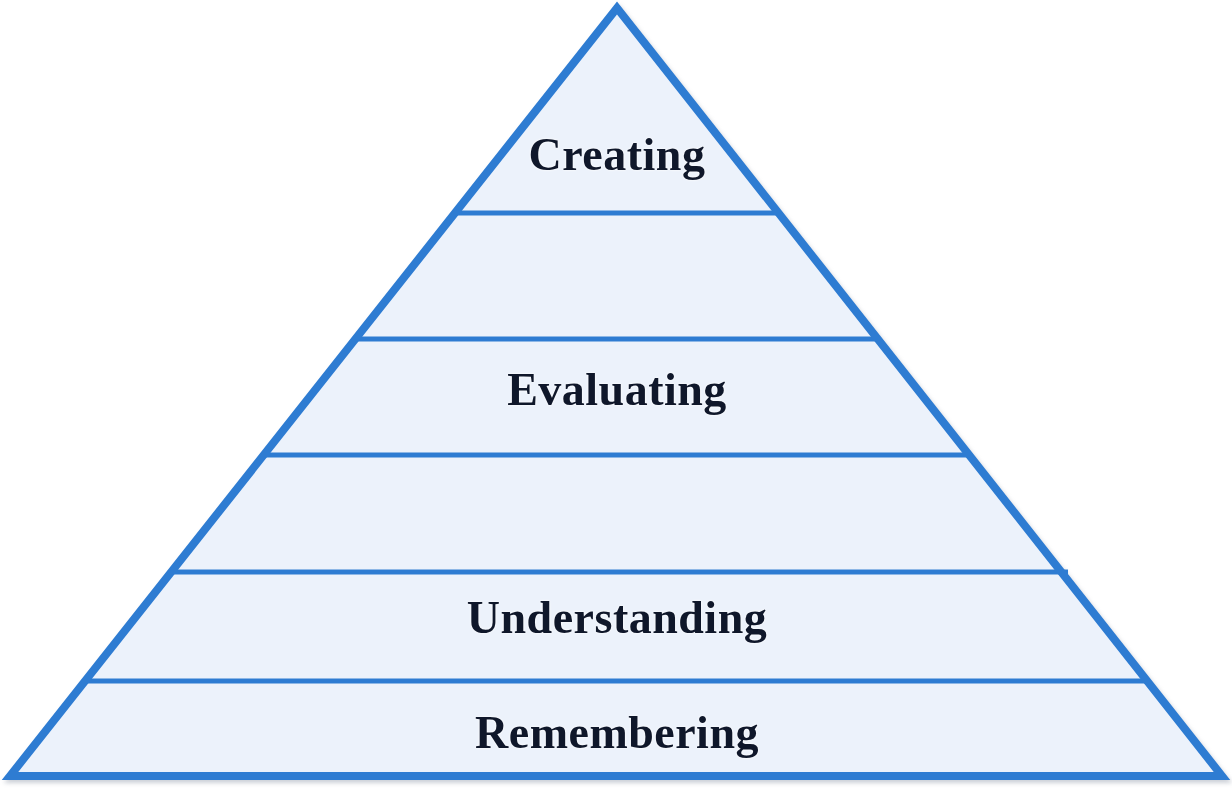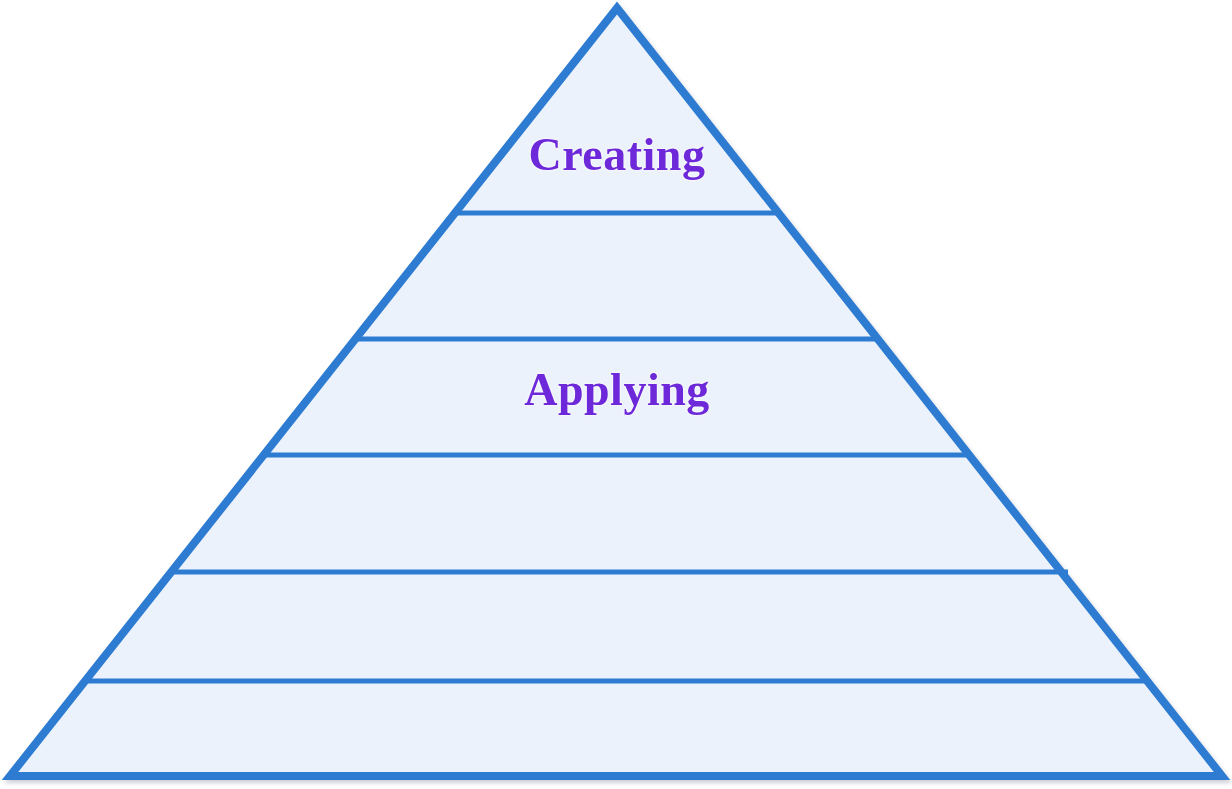--- a/index.html
+++ b/index.html
@@ -37,21 +37,21 @@
   }
   .level-label {
     position: absolute;
     left: 617px;
     transform: translateX(-50%);
     height: 68px;
     line-height: 68px;
     white-space: nowrap;
     font-size: 46px;
     font-weight: 700;
-    color: #6d28d9;
+    color: #0f172a;
     text-shadow: 0 0 3px rgba(255,255,255,0.85), 0 0 2px rgba(255,255,255,0.7);
     letter-spacing: 0.5px;
   }
   .lbl-0 { top: 121px; }
   .lbl-1 { top: 239px; }
   .lbl-2 { top: 356px; }
   .lbl-3 { top: 472px; }
   .lbl-4 { top: 584px; }
   .lbl-5 { top: 699px; }
 </style>
@@ -65,18 +65,20 @@
     <line class="divider" x1="453" y1="213" x2="780" y2="213"></line>
     <line class="divider" x1="353" y1="339" x2="880" y2="339"></line>
     <line class="divider" x1="262" y1="455" x2="971" y2="455"></line>
     <line class="divider" x1="169" y1="572" x2="1068" y2="572"></line>
     <line class="divider" x1="83" y1="681" x2="1150" y2="681"></line>
   </svg>
 
   <div class="level-label lbl-0">Creating</div>
 
 
-  <div class="level-label lbl-2">Applying</div>
+  <div class="level-label lbl-2">Evaluating</div>
 
 
+  <div class="level-label lbl-4">Understanding</div>
 
+  <div class="level-label lbl-5">Remembering</div>
 
 </div>
 
 </body></html>

